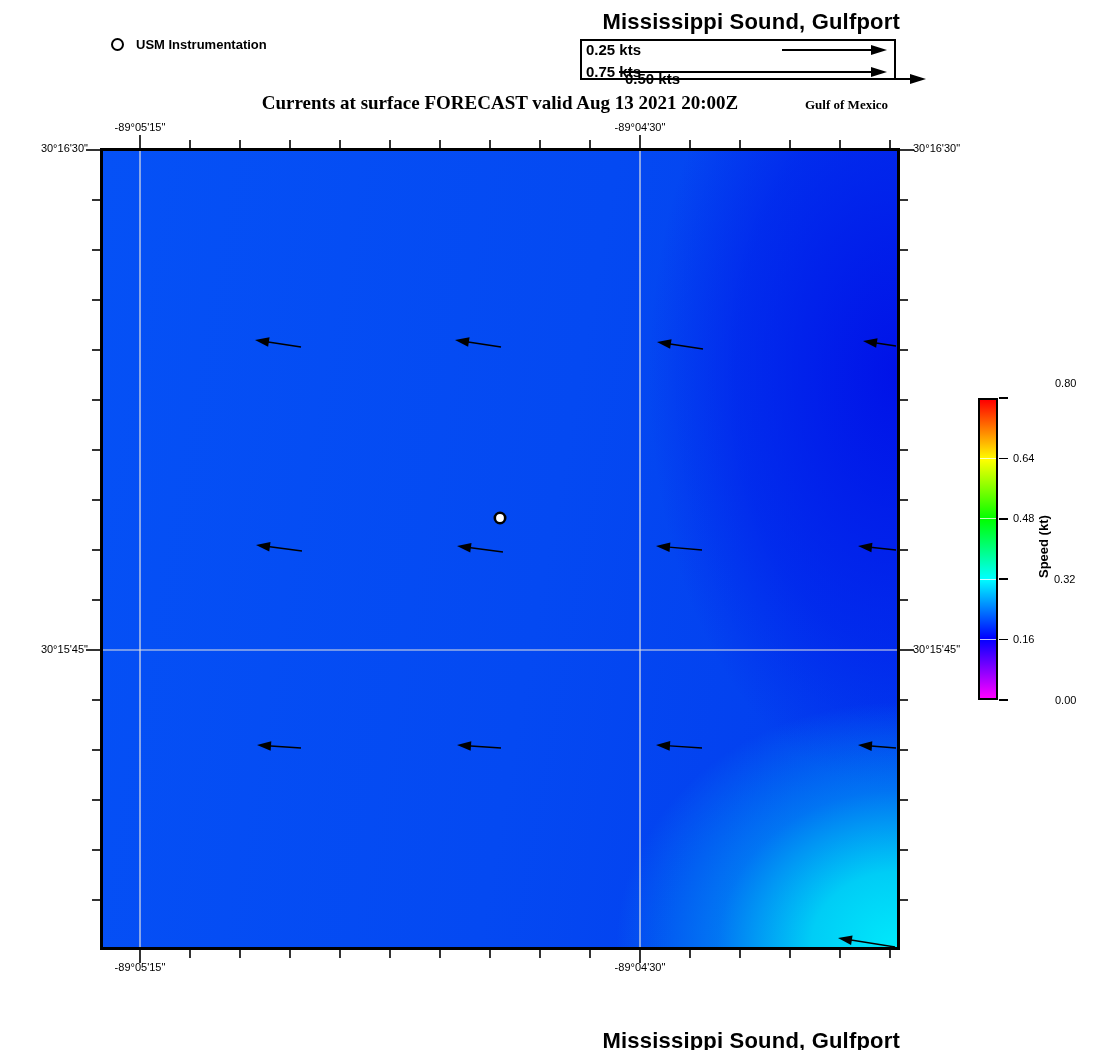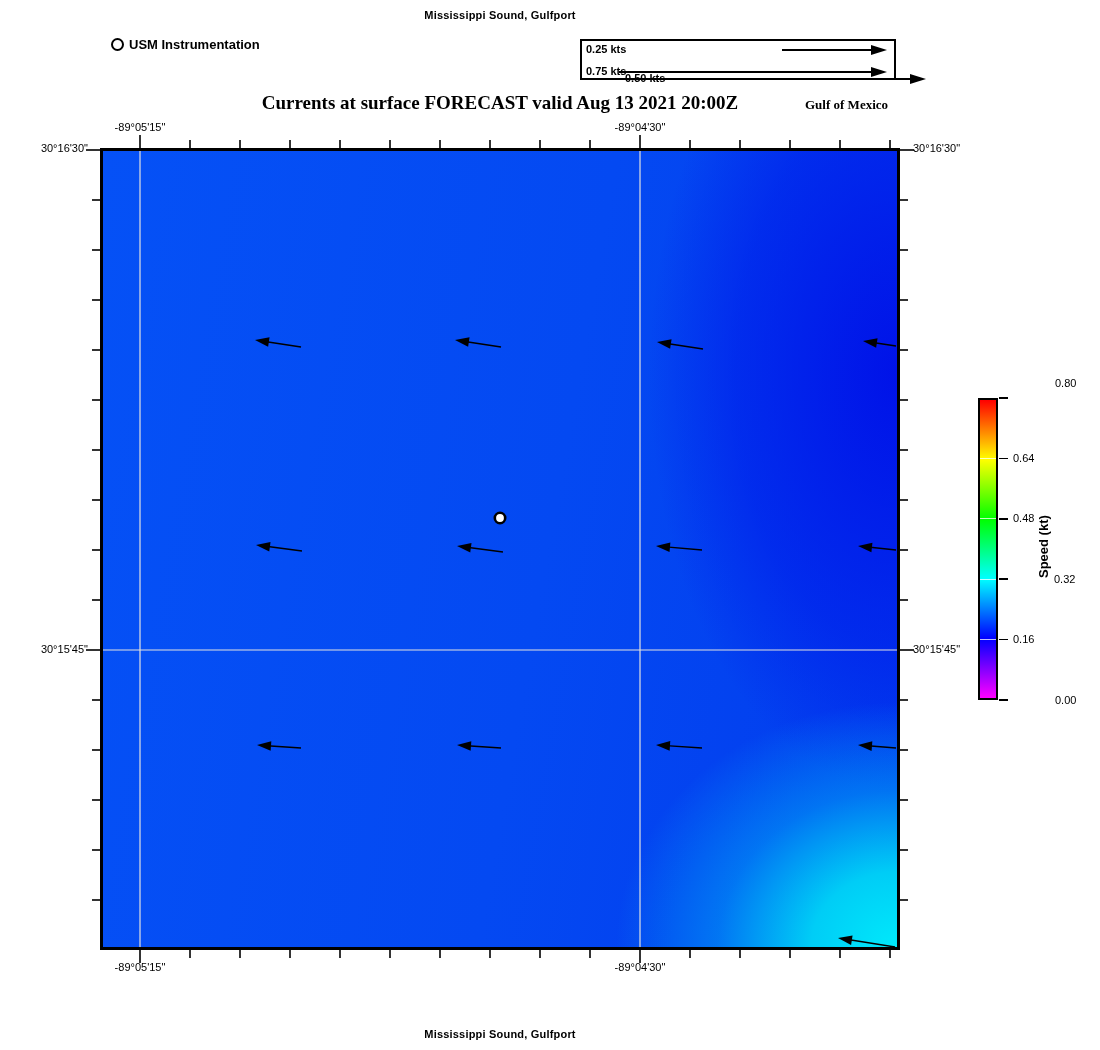--- a/index.html
+++ b/index.html
@@ -1,34 +1,34 @@
 <!DOCTYPE html>
 <html><head>
 <meta charset="utf-8">
 <style>
   html,body{margin:0;padding:0;background:#fff;}
   #canvas{
     position:relative;width:1100px;height:1050px;background:#ffffff;
     font-family:"Liberation Sans",sans-serif;color:#000;overflow:hidden;
   }
   .title-top,.title-bottom{
-    position:absolute;left:100px;width:800px;text-align:center;
-    font-size:11px;font-weight:bold;letter-spacing:0.2px;
+    position:absolute;left:100px;width:800px;text-align:right;
+    font-size:22px;font-weight:bold;letter-spacing:0.2px;
   }
   .title-top{top:9px;}
   .title-bottom{top:1028px;}
-  .usm-legend{position:absolute;left:111px;top:37px;display:flex;align-items:center;gap:5px;}
+  .usm-legend{position:absolute;left:111px;top:37px;display:flex;align-items:center;gap:12px;}
   .usm-circle{width:9px;height:9px;border:2.6px solid #000;border-radius:50%;background:#fff;}
   .usm-label{font-size:13px;font-weight:600;}
   .scale-legend{
     position:absolute;left:580px;top:39px;width:316px;height:41px;
     border:2px solid #000;box-sizing:border-box;background:#fff;
   }
   .scale-row{position:absolute;left:0;width:100%;height:11px;}
-  .scale-row .lbl{position:absolute;left:4px;top:0;font-size:11px;font-weight:600;line-height:11px;}
+  .scale-row .lbl{position:absolute;left:4px;top:0;font-size:15px;font-weight:600;line-height:11px;}
   .scale-row .arrow-line{position:absolute;right:22px;top:5px;height:1.6px;background:#000;}
   .scale-row .arrow-head{
     position:absolute;right:7px;top:0.5px;width:0;height:0;
     border-top:5px solid transparent;border-bottom:5px solid transparent;border-left:16px solid #000;
   }
   .subtitle{
     position:absolute;left:100px;top:92px;width:800px;text-align:center;
     font-family:"Liberation Serif",serif;font-size:19px;font-weight:bold;
   }
   .gulf-label{

